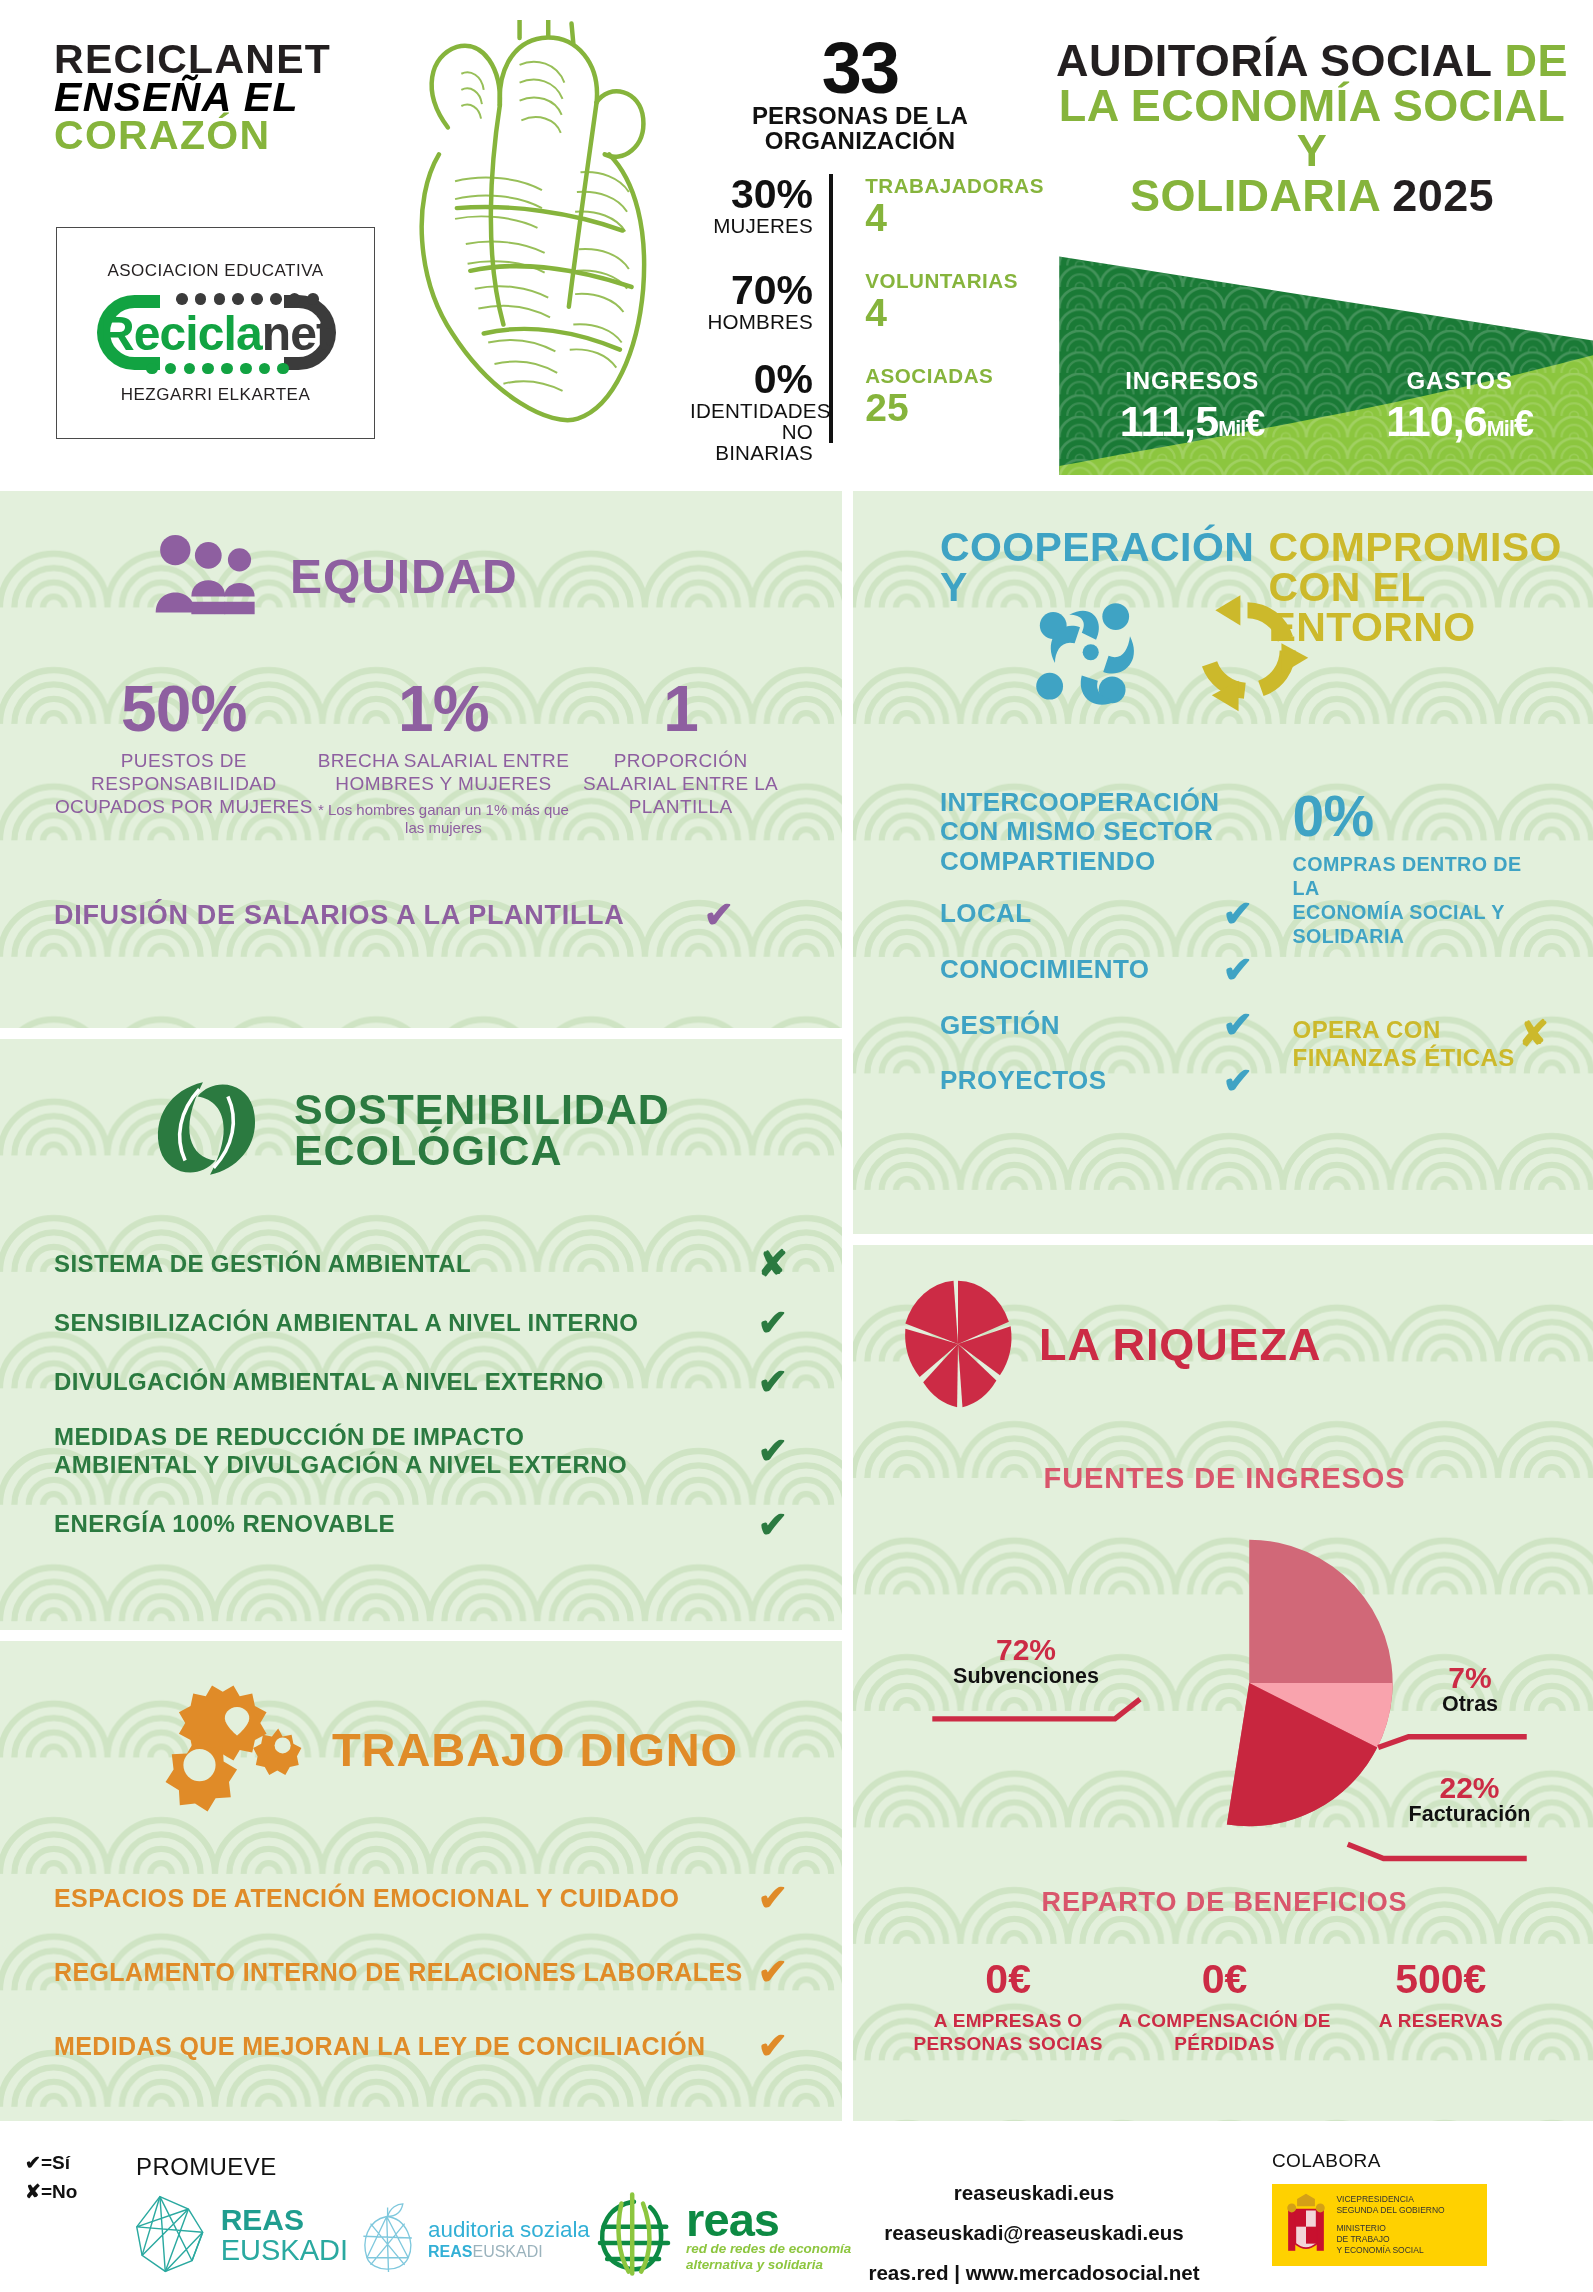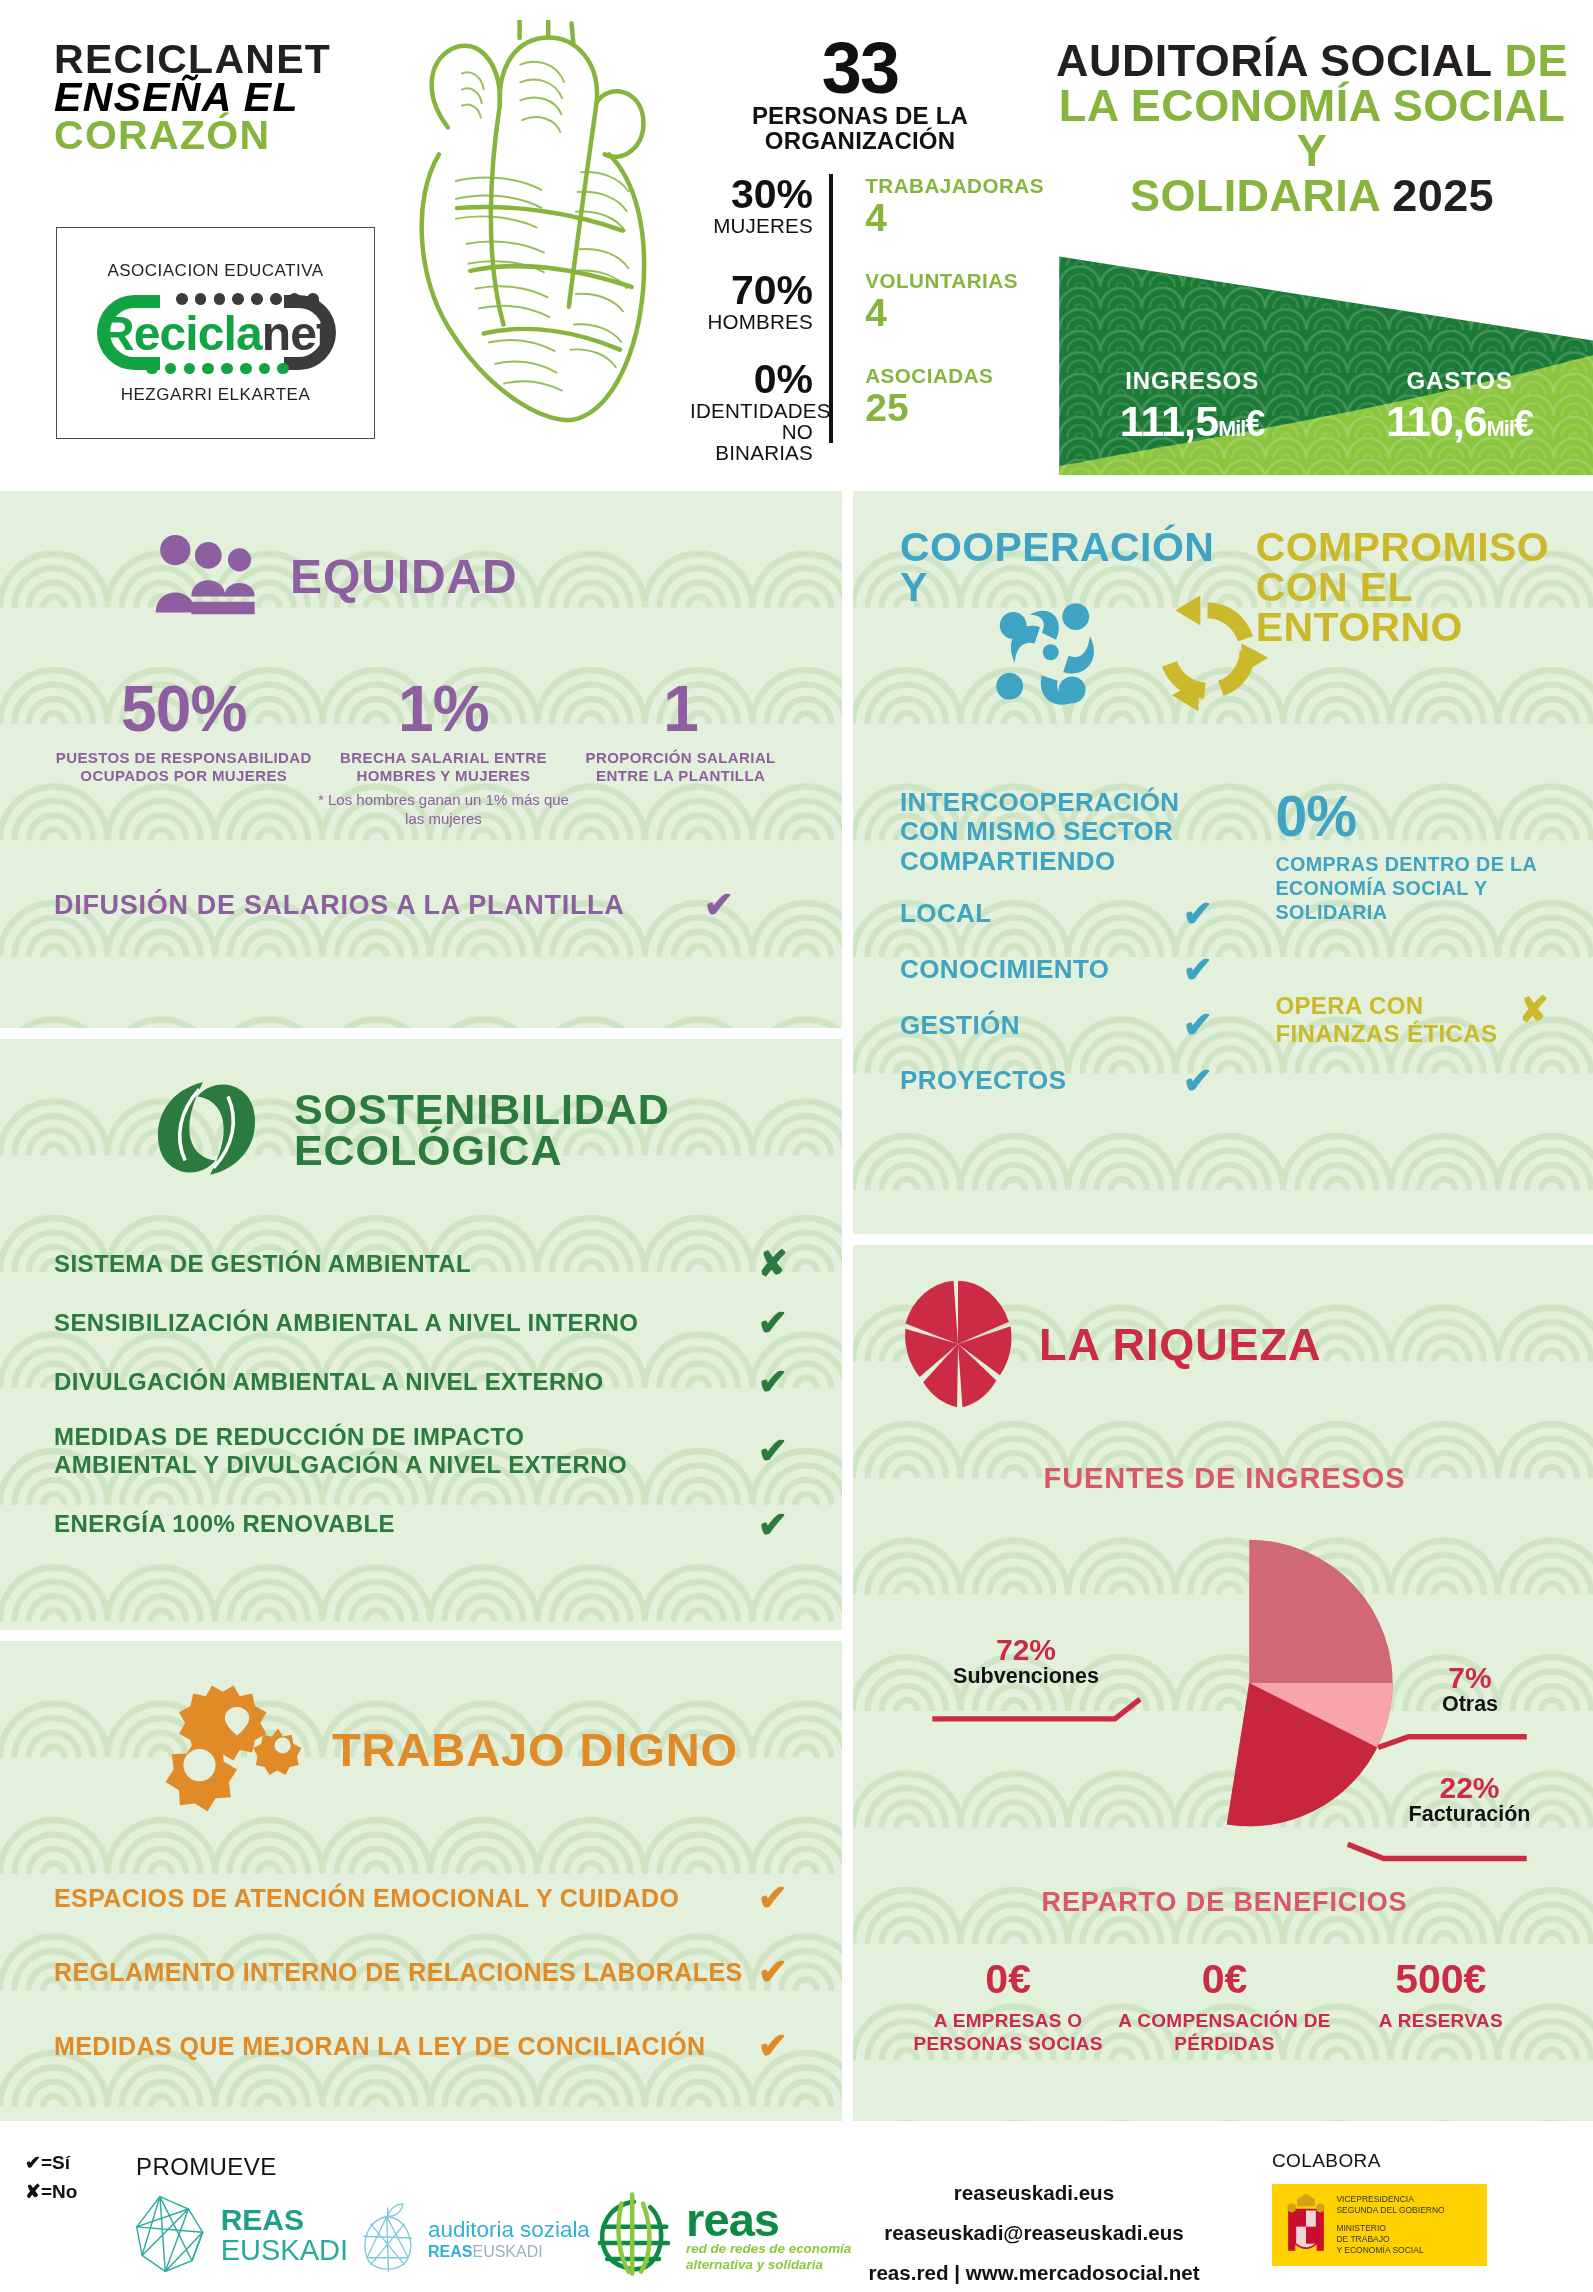--- a/index.html
+++ b/index.html
@@ -85,21 +85,21 @@
   #card-reparto      { left:853px; top:1245px; width:741px;  height:876px; }
 
   .sec-head { display:flex; align-items:center; }
   .sec-title { font-weight:bold; letter-spacing:0.9px; line-height:0.95; }
 
   
   .eq-title { font-size:48px; color:#8e5fa0; }
   .eq-nums { display:flex; margin-top:56px; }
   .eq-col { text-align:center; }
   .eq-n  { font-size:64px; font-weight:bold; color:#8e5fa0; line-height:0.95; letter-spacing:-0.9px;}
-  .eq-l  { font-size:15px; font-weight:bold; color:#8e5fa0; line-height:1.22; margin-top:9px;
+  .eq-l  { font-size:19px; font-weight:normal; color:#8e5fa0; line-height:1.22; margin-top:9px;
            letter-spacing:0.4px; }
   .eq-note { font-size:15px; font-weight:normal; color:#8e5fa0; line-height:1.25; margin-top:5.4px; }
   .eq-foot { display:flex; align-items:center; justify-content:space-between;
              margin-top:59px; padding-right:54px; }
   .eq-foot-t { font-size:27px; font-weight:bold; color:#8e5fa0; letter-spacing:0.7px; }
   .mark { font-size:36px; font-weight:bold; line-height:1; }
 
   
   .so-title { font-size:43px; color:#2b7a40; }
   .so-list { margin-top:61px; }
@@ -465,21 +465,21 @@
           <span class="mark" style="color:#e08b28">✔</span>
         </div>
       </div>
     </div>
   </div>
 
   <div class="card" id="card-cooperacion">
     <svg class="bgpat" viewBox="0 0 827 830" preserveAspectRatio="none">
       <rect width="827" height="830" fill="url(#p1)"></rect>
     </svg>
-    <div class="card-inner" style="padding:36px 45px 0 47px;">
+    <div class="card-inner" style="padding:36px 45px 0 47px;margin-left:40px;">
       <div class="co-head">
         <div style="display:flex; align-items:flex-start;">
           <div class="co-t1">COOPERACIÓN Y</div>
           <div style="margin-left:14.3px;">
             <div class="co-t2">COMPROMISO</div>
             <div class="co-t2">CON EL</div>
             <div class="co-t2">ENTORNO</div>
           </div>
         </div>
         <div style="position:absolute; left:90px; top:61px; display:flex; align-items:center;">

